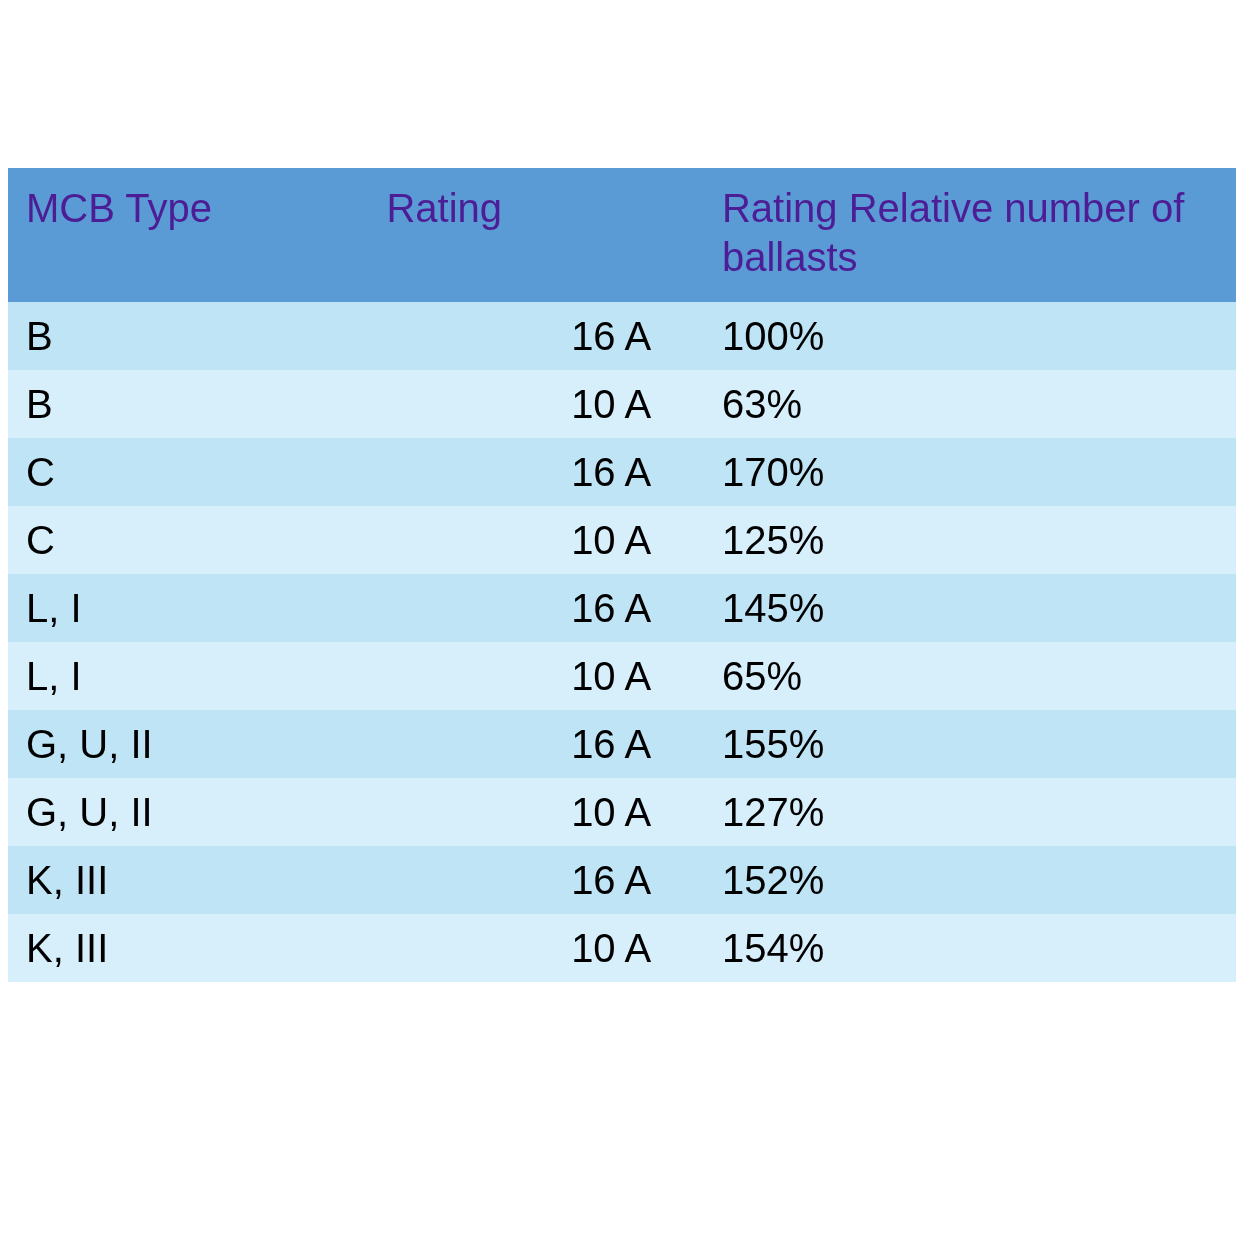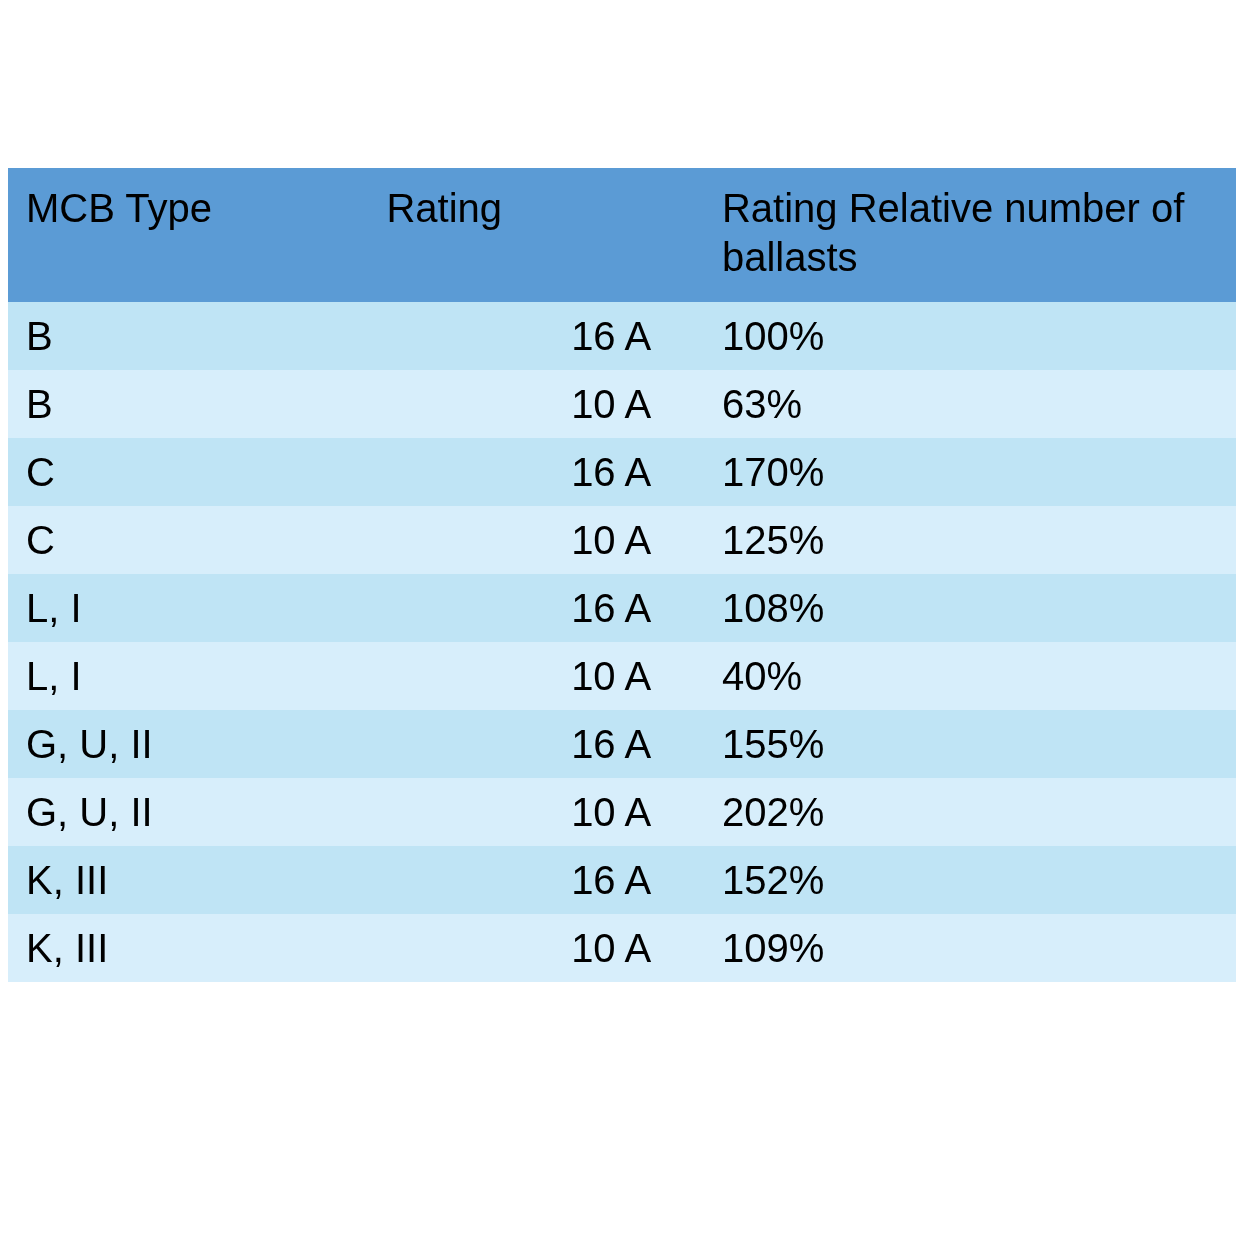--- a/index.html
+++ b/index.html
@@ -24,21 +24,21 @@
     width: 100%;
     border-collapse: collapse;
     table-layout: fixed;
   }
   table.data-table col.col-type { width: 30%; }
   table.data-table col.col-rating { width: 27%; }
   table.data-table col.col-relative { width: 43%; }
 
   thead th {
     background: #5b9bd5;
-    color: #000000;
+    color: #4c1d95;
     font-weight: normal;
     font-size: 40px;
     line-height: 1.22;
     text-align: left;
     vertical-align: top;
     padding: 16px 14px 20px 14px;
     letter-spacing: 0px;
   }
   thead th.th-type { padding-left: 18px; }
   thead th.th-rating { padding-left: 10px; }
@@ -93,42 +93,42 @@
         <td class="cell-relative">170%</td>
       </tr>
       <tr class="row-odd">
         <td class="cell-type">C</td>
         <td class="cell-rating">10 A</td>
         <td class="cell-relative">125%</td>
       </tr>
       <tr class="row-even">
         <td class="cell-type">L, I</td>
         <td class="cell-rating">16 A</td>
-        <td class="cell-relative">108%</td>
+        <td class="cell-relative">145%</td>
       </tr>
       <tr class="row-odd">
         <td class="cell-type">L, I</td>
         <td class="cell-rating">10 A</td>
-        <td class="cell-relative">40%</td>
+        <td class="cell-relative">65%</td>
       </tr>
       <tr class="row-even">
         <td class="cell-type">G, U, II</td>
         <td class="cell-rating">16 A</td>
         <td class="cell-relative">155%</td>
       </tr>
       <tr class="row-odd">
         <td class="cell-type">G, U, II</td>
         <td class="cell-rating">10 A</td>
-        <td class="cell-relative">202%</td>
+        <td class="cell-relative">127%</td>
       </tr>
       <tr class="row-even">
         <td class="cell-type">K, III</td>
         <td class="cell-rating">16 A</td>
         <td class="cell-relative">152%</td>
       </tr>
       <tr class="row-odd">
         <td class="cell-type">K, III</td>
         <td class="cell-rating">10 A</td>
-        <td class="cell-relative">109%</td>
+        <td class="cell-relative">154%</td>
       </tr>
     </tbody>
   </table>
 </div>
 
 </body></html>

